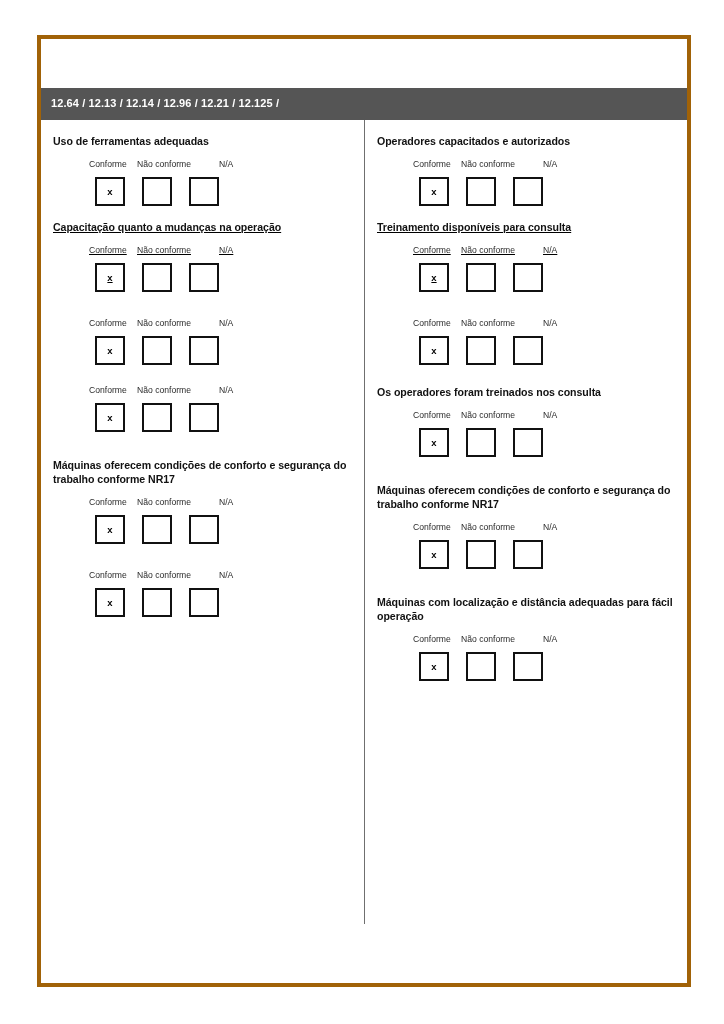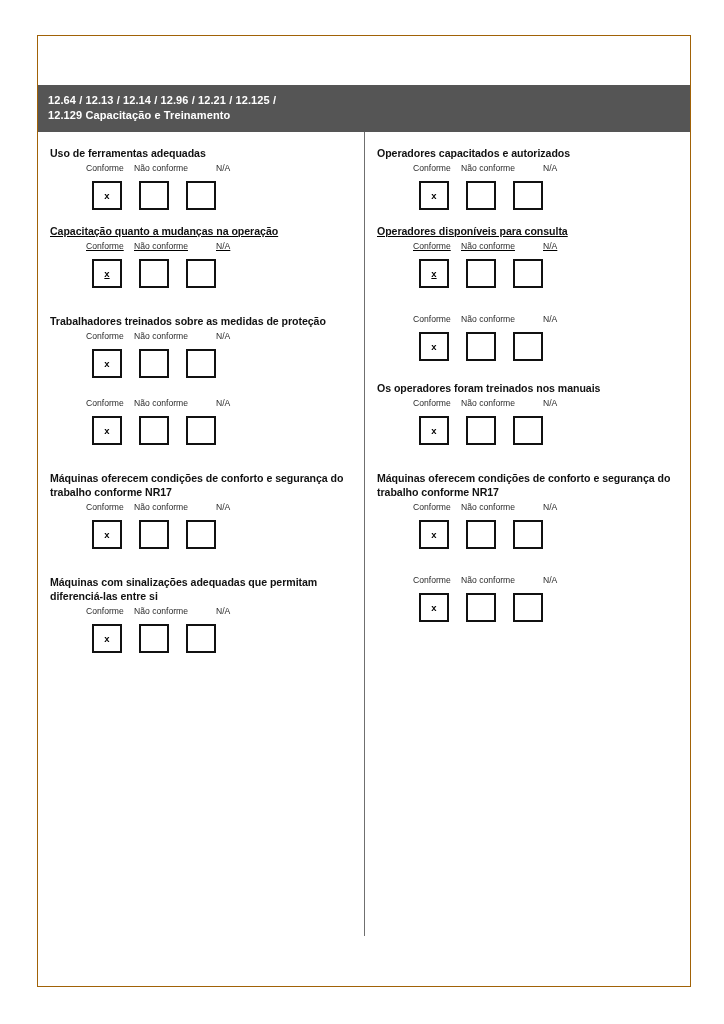--- a/index.html
+++ b/index.html
@@ -16,21 +16,21 @@
     height: 1024px;
     background: #ffffff;
     overflow: hidden;
   }
   .sheet {
     position: absolute;
     left: 37px;
     top: 35px;
     width: 654px;
     height: 952px;
-    border: 1px solid #a16207;
+    border: 4px solid #a16207;
     box-sizing: border-box;
     background: #ffffff;
   }
   .sheet-top-blank {
     height: 49px;
   }
   .band {
     background: #555555;
     color: #ffffff;
     padding: 8px 10px 9px 10px;
@@ -61,21 +61,21 @@
   }
   .qtitle {
     font-size: 10.6px;
     font-weight: bold;
     color: #121212;
     line-height: 14px;
     margin: 0 0 0 2px;
     letter-spacing: -0.05px;
   }
   .opt-wrap {
-    margin-top: 3px;
+    margin-top: 11px;
     padding-left: 44px;
   }
   .opt-labels {
     display: flex;
     font-size: 8.6px;
     color: #2a2a2a;
     line-height: 11px;
     margin-left: -6px;
   }
   .opt-labels span {
@@ -113,21 +113,20 @@
 </head>
 <body>
 
 <div id="page">
   <div class="sheet">
 
     <div class="sheet-top-blank"></div>
 
     <div class="band">
       <span class="band-line">12.64 / 12.13 / 12.14 / 12.96 / 12.21 / 12.125 /</span>
-      <span class="band-line">12.129 Capacitação e Treinamento</span>
     </div>
 
     <div class="columns">
 
       <div class="col col-left">
 
         <div class="qblock sp-0">
           <div class="qtitle">Uso de ferramentas adequadas</div>
           <div class="opt-wrap">
             <div class="opt-labels">
@@ -153,21 +152,20 @@
             </div>
             <div class="boxes">
               <div class="cbox">x</div>
               <div class="cbox unchecked"></div>
               <div class="cbox unchecked"></div>
             </div>
           </div>
         </div>
 
         <div class="qblock sp-3">
-          <div class="qtitle">Trabalhadores treinados sobre as medidas de proteção</div>
           <div class="opt-wrap">
             <div class="opt-labels">
               <span class="lab-conforme">Conforme</span>
               <span class="lab-nao">Não conforme</span>
               <span class="lab-na">N/A</span>
             </div>
             <div class="boxes">
               <div class="cbox">x</div>
               <div class="cbox unchecked"></div>
               <div class="cbox unchecked"></div>
@@ -200,21 +198,20 @@
             </div>
             <div class="boxes">
               <div class="cbox">x</div>
               <div class="cbox unchecked"></div>
               <div class="cbox unchecked"></div>
             </div>
           </div>
         </div>
 
         <div class="qblock sp-3">
-          <div class="qtitle">Máquinas com sinalizações adequadas que permitam diferenciá-las entre si</div>
           <div class="opt-wrap">
             <div class="opt-labels">
               <span class="lab-conforme">Conforme</span>
               <span class="lab-nao">Não conforme</span>
               <span class="lab-na">N/A</span>
             </div>
             <div class="boxes">
               <div class="cbox">x</div>
               <div class="cbox unchecked"></div>
               <div class="cbox unchecked"></div>
@@ -236,21 +233,21 @@
             </div>
             <div class="boxes">
               <div class="cbox">x</div>
               <div class="cbox unchecked"></div>
               <div class="cbox unchecked"></div>
             </div>
           </div>
         </div>
 
         <div class="qblock sp-1">
-          <div class="qtitle">Operadores disponíveis para consulta</div>
+          <div class="qtitle">Treinamento disponíveis para consulta</div>
           <div class="opt-wrap">
             <div class="opt-labels">
               <span class="lab-conforme">Conforme</span>
               <span class="lab-nao">Não conforme</span>
               <span class="lab-na">N/A</span>
             </div>
             <div class="boxes">
               <div class="cbox">x</div>
               <div class="cbox unchecked"></div>
               <div class="cbox unchecked"></div>
@@ -267,21 +264,21 @@
             </div>
             <div class="boxes">
               <div class="cbox">x</div>
               <div class="cbox unchecked"></div>
               <div class="cbox unchecked"></div>
             </div>
           </div>
         </div>
 
         <div class="qblock sp-2">
-          <div class="qtitle">Os operadores foram treinados nos manuais</div>
+          <div class="qtitle">Os operadores foram treinados nos consulta</div>
           <div class="opt-wrap">
             <div class="opt-labels">
               <span class="lab-conforme">Conforme</span>
               <span class="lab-nao">Não conforme</span>
               <span class="lab-na">N/A</span>
             </div>
             <div class="boxes">
               <div class="cbox">x</div>
               <div class="cbox unchecked"></div>
               <div class="cbox unchecked"></div>
@@ -299,20 +296,21 @@
             </div>
             <div class="boxes">
               <div class="cbox">x</div>
               <div class="cbox unchecked"></div>
               <div class="cbox unchecked"></div>
             </div>
           </div>
         </div>
 
         <div class="qblock sp-3">
+          <div class="qtitle">Máquinas com localização e distância adequadas para fácil operação</div>
           <div class="opt-wrap">
             <div class="opt-labels">
               <span class="lab-conforme">Conforme</span>
               <span class="lab-nao">Não conforme</span>
               <span class="lab-na">N/A</span>
             </div>
             <div class="boxes">
               <div class="cbox">x</div>
               <div class="cbox unchecked"></div>
               <div class="cbox unchecked"></div>

